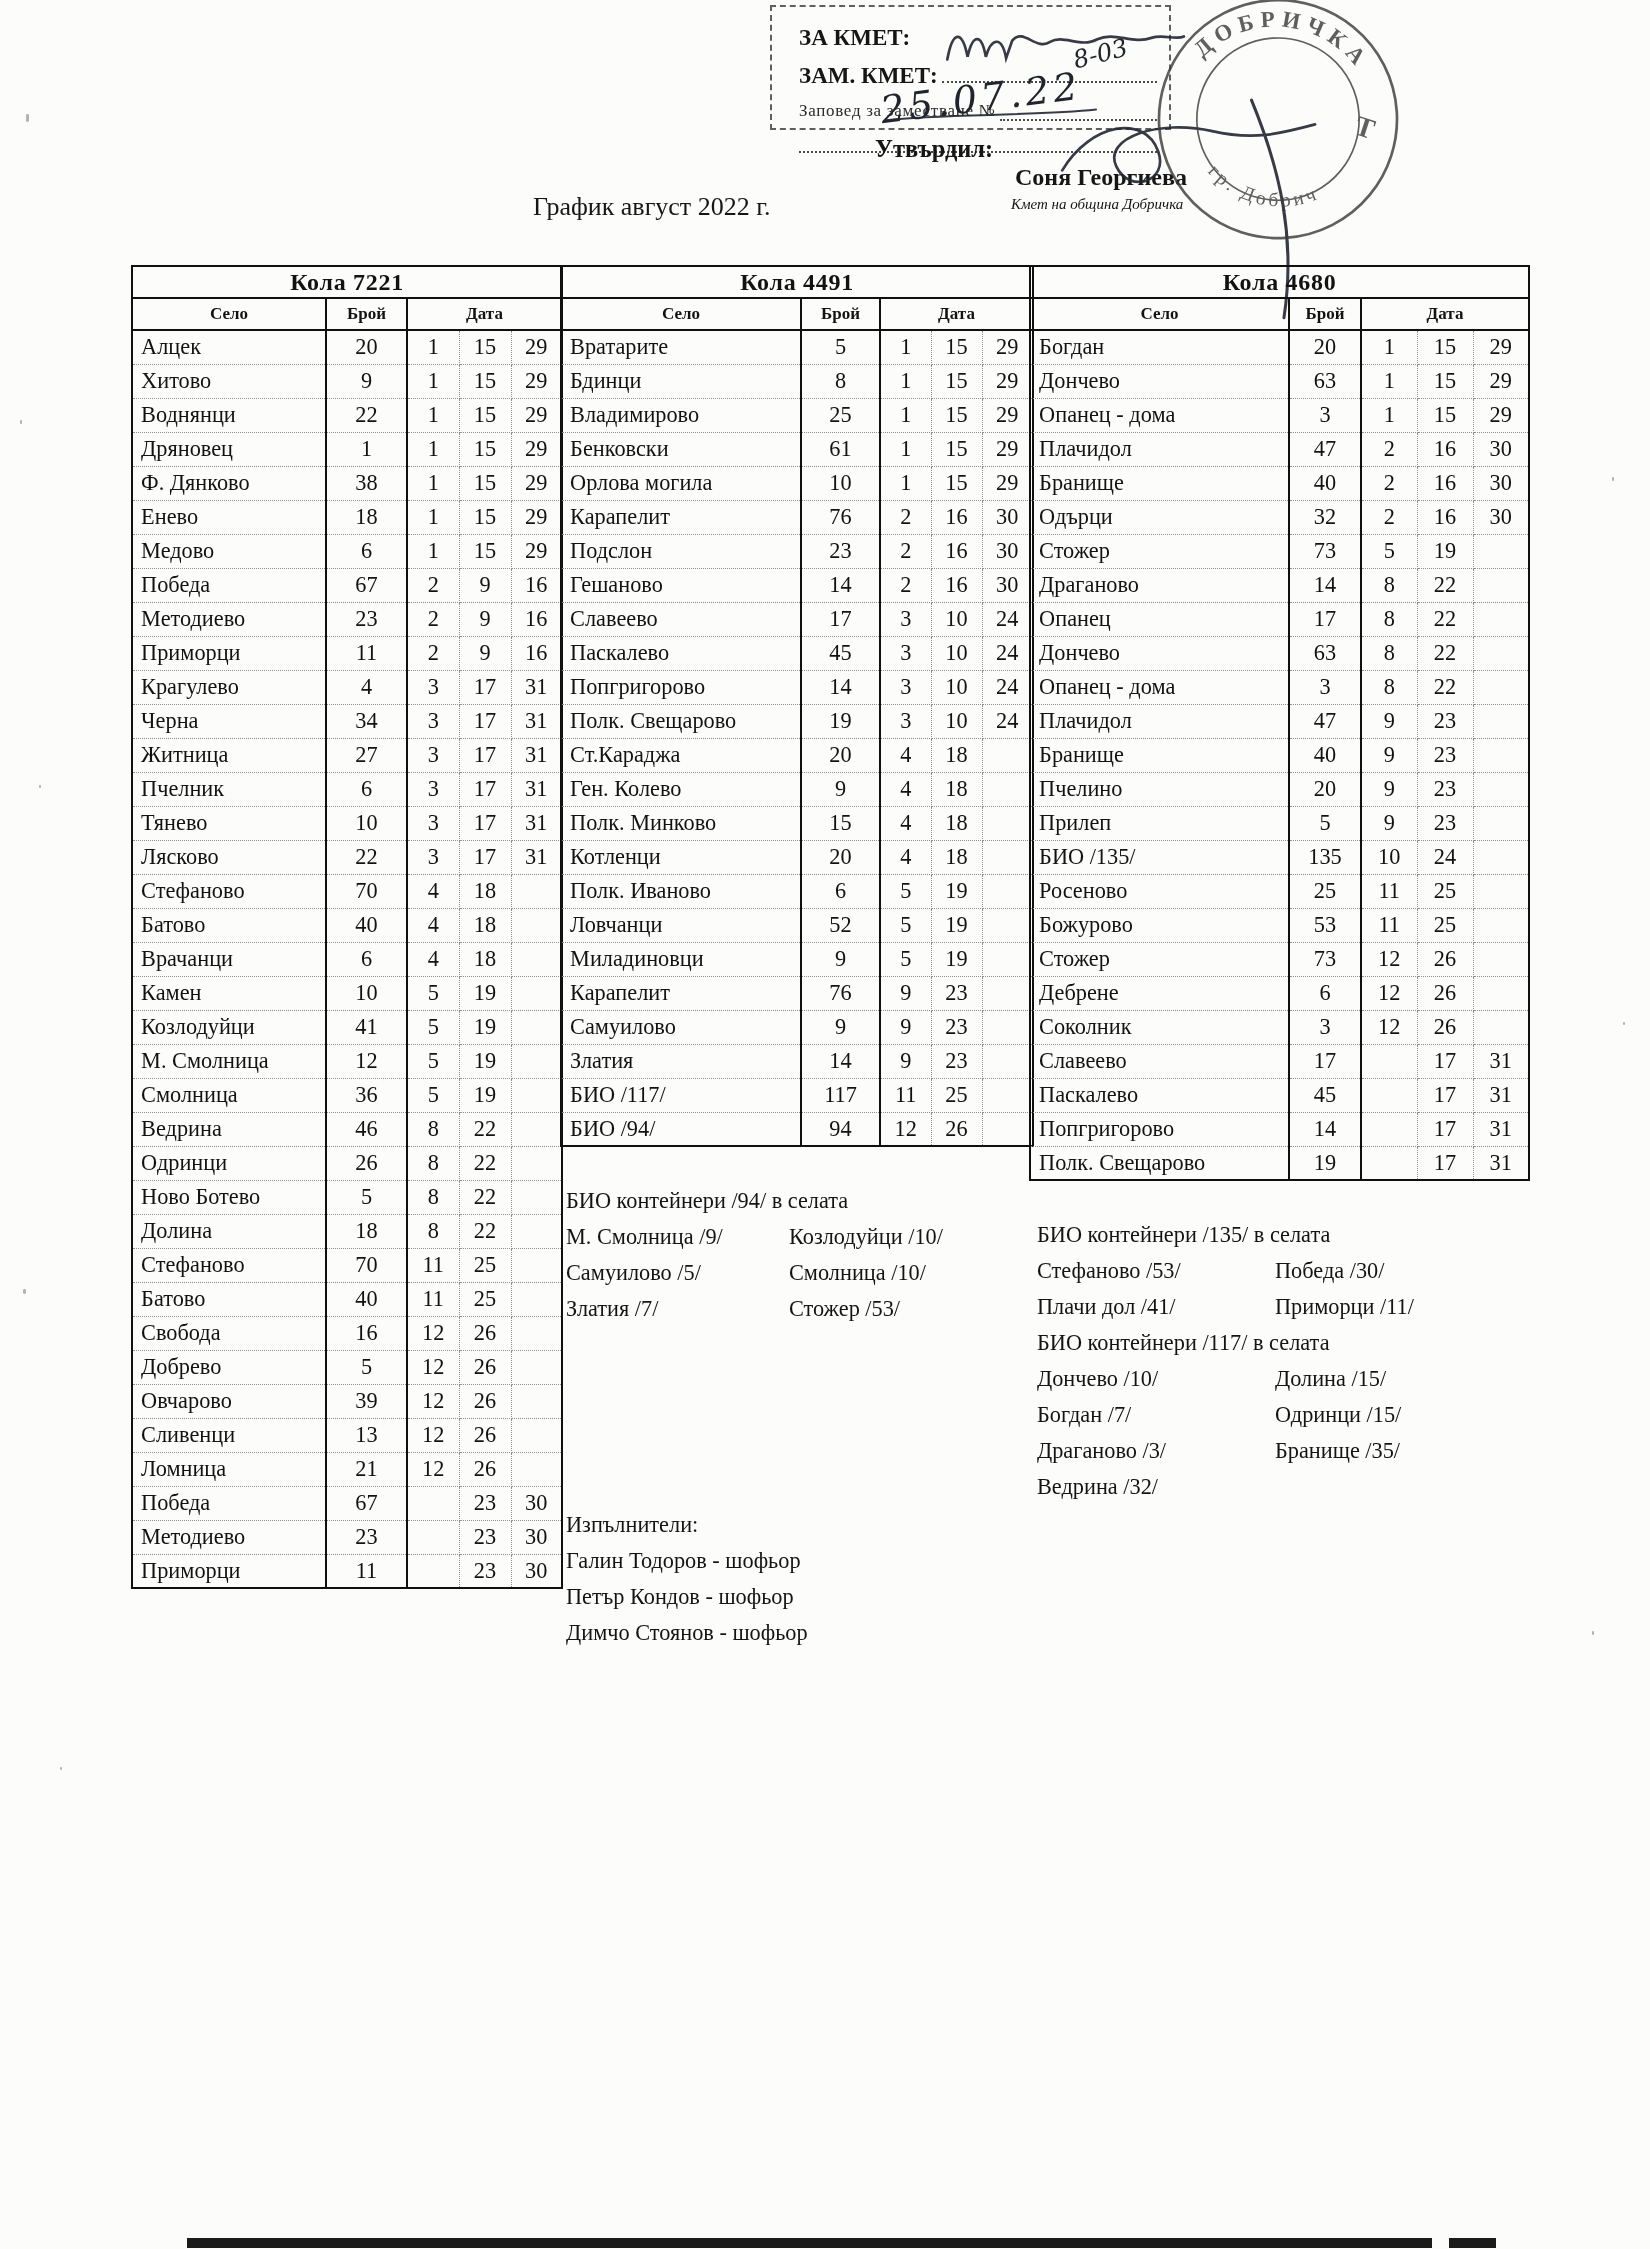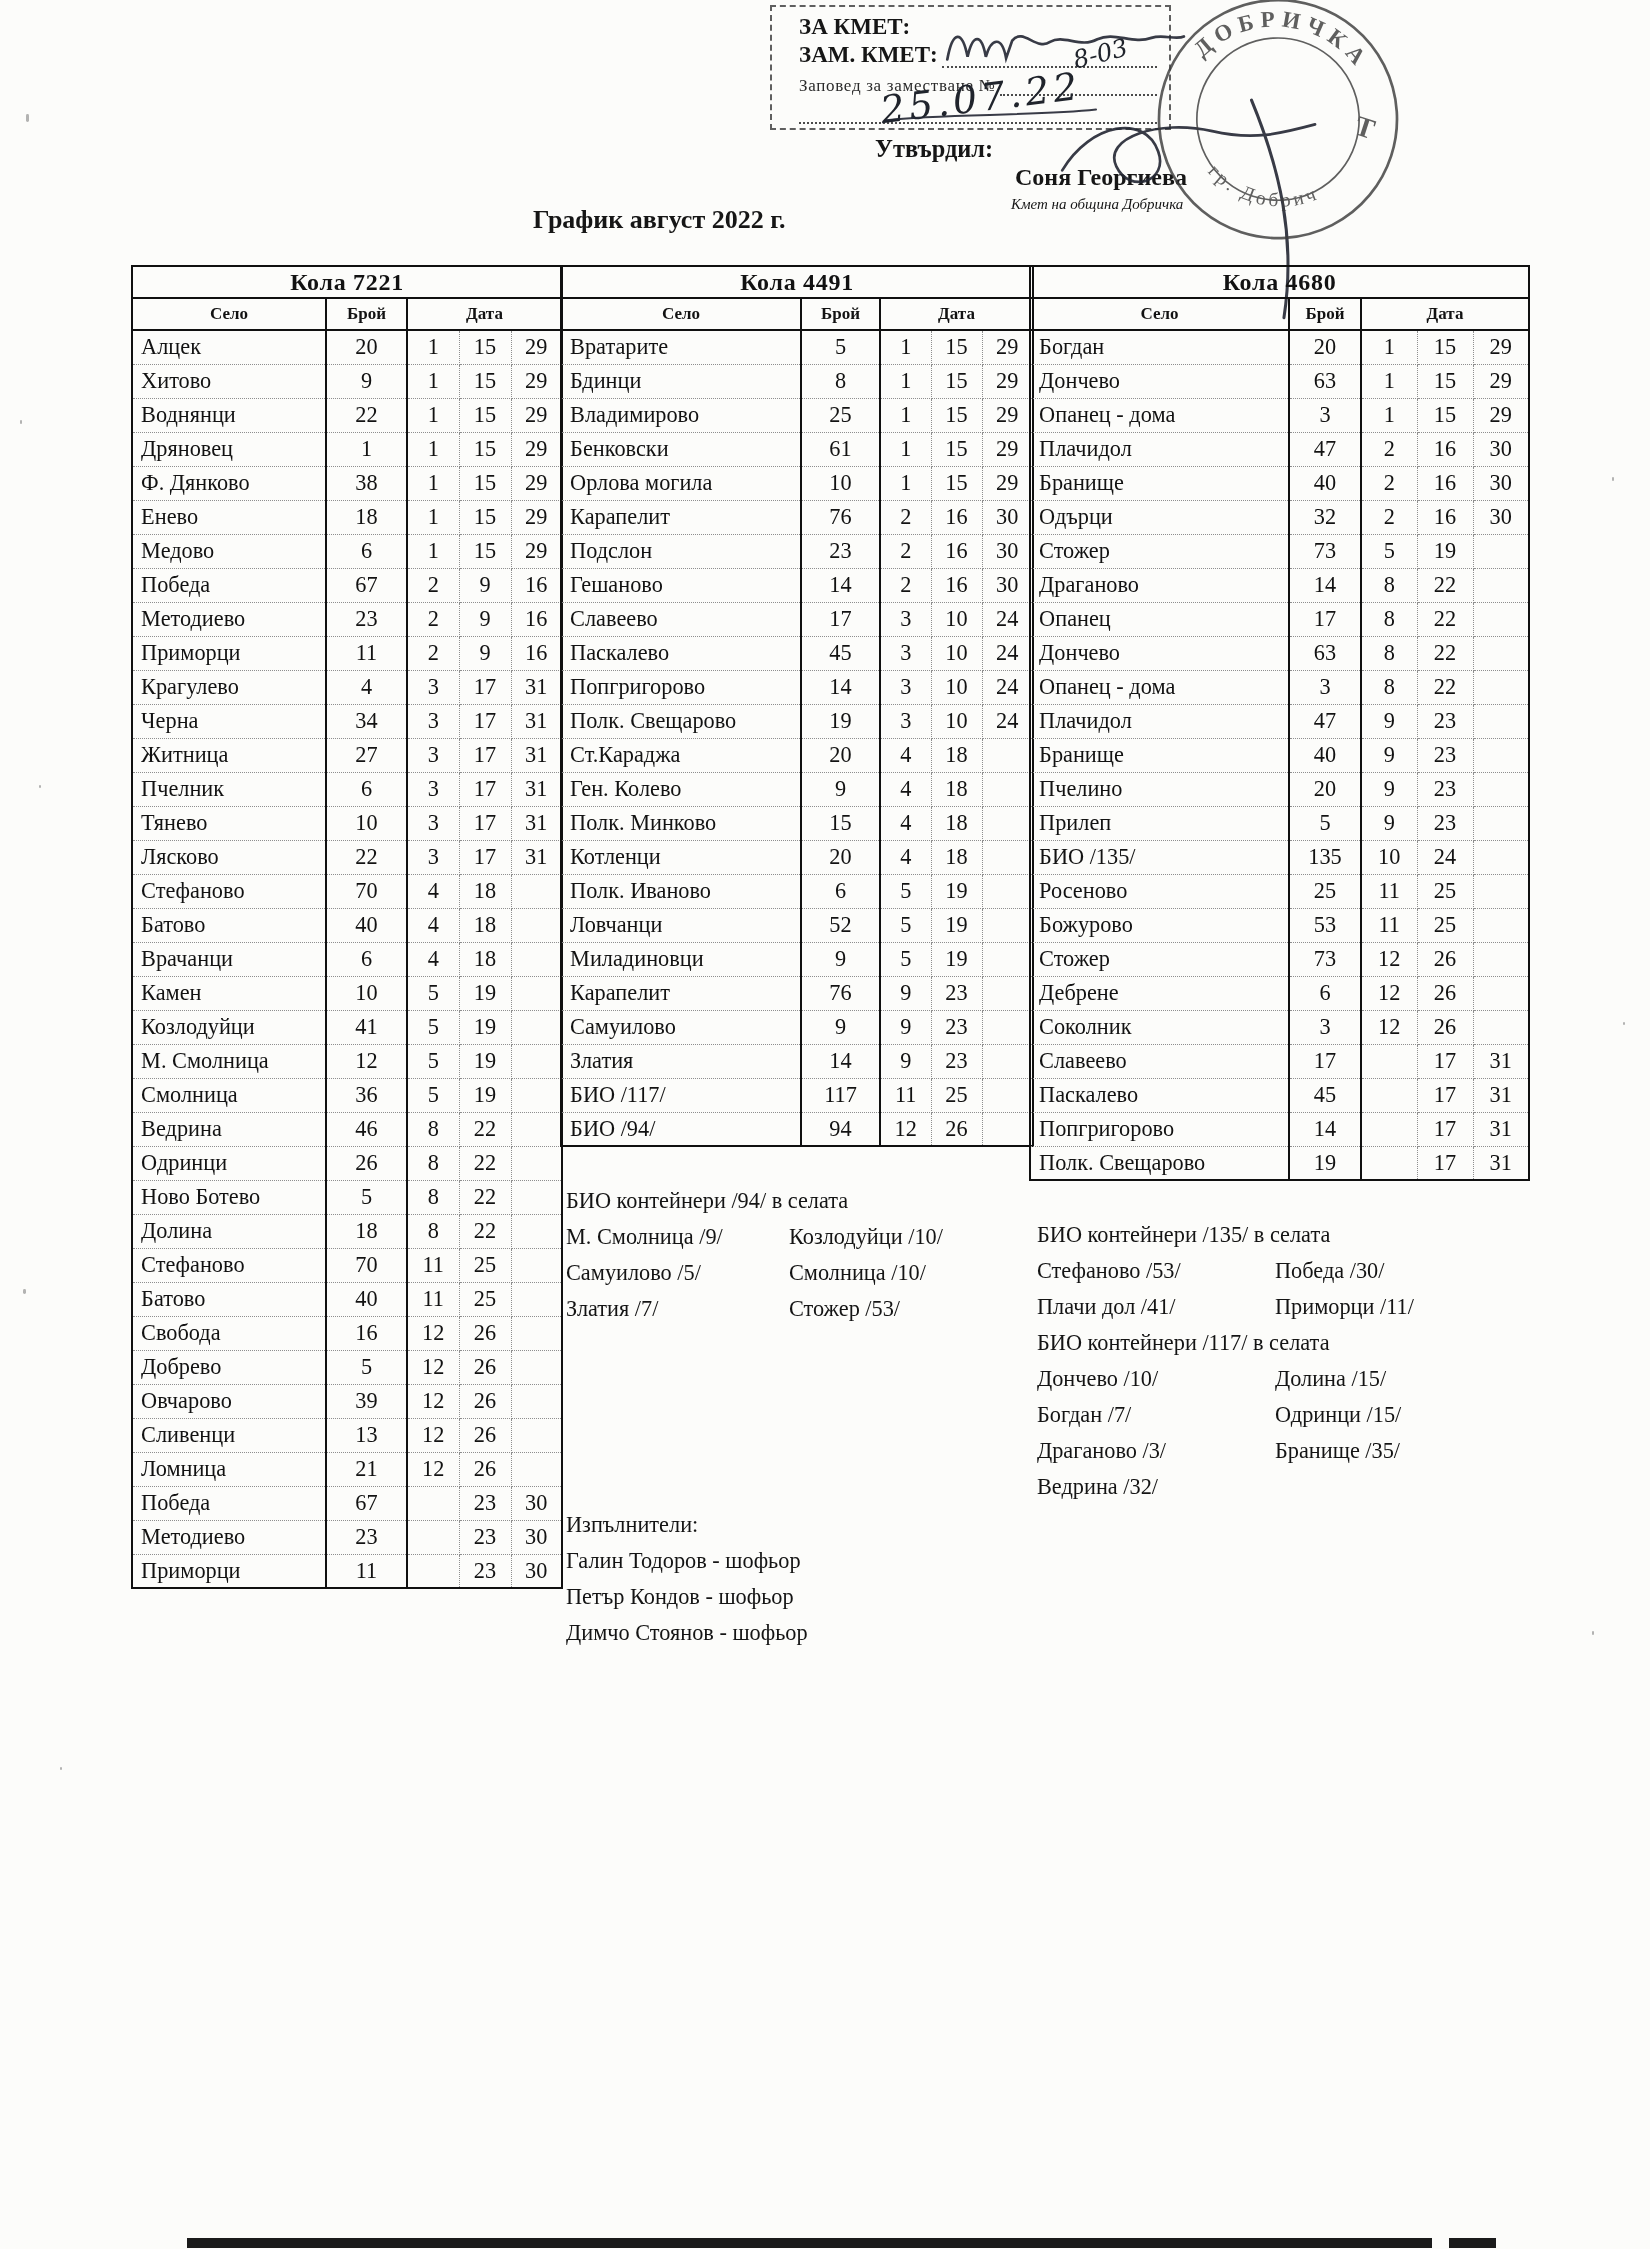--- a/index.html
+++ b/index.html
@@ -9,37 +9,37 @@
     background:#fcfcfa; overflow:hidden;
     font-family:"Liberation Serif", serif; color:#161616;
   }
 
   
   .stamp-box {
     position:absolute; left:770px; top:5.4px; width:401px; height:125px;
     border:2px dashed #5f5f5f; padding:5.4px 12.2px 4.1px 27px;
     display:flex; flex-direction:column; justify-content:space-between;
   }
-  .sb-line { display:flex; align-items:flex-end; height:27px; }
+  .sb-line { display:flex; height:27px;margin-top:12px; }
   .sb-bold { font-weight:700; font-size:23px; white-space:nowrap; }
   .sb-small { font-size:17px; letter-spacing:0.7px; white-space:nowrap; color:#2a2a2a; }
   .leader { flex:1 1 auto; border-bottom:2px dotted #4a4a4a; height:20.3px; margin-left:4.1px; }
 
   .handwriting {
     position:absolute; font-family:"DejaVu Serif", serif; font-style:italic;
     color:#20242c; white-space:nowrap;
   }
   .hw-order { left:1073px; top:39px; font-size:24.4px; transform:rotate(-14deg); }
   .hw-date  { left:880px; top:76px; font-size:38px; transform:rotate(-7deg); letter-spacing:4.1px; }
 
   .approved-label { position:absolute; left:875px; top:135px; font-weight:700; font-size:24.4px; }
   .approver-name  { position:absolute; left:1015px; top:164px; font-weight:700; font-size:24px; }
   .approver-title { position:absolute; left:1011px; top:196px; font-style:italic; font-size:15px; }
 
-  .doc-title { position:absolute; left:533px; top:205px; font-weight:700; font-size:26px; }
+  .doc-title { position:absolute; left:533px; top:192px; font-weight:400; font-size:26px; }
 
   .sig-overlay { position:absolute; left:778px; top:0px; width:609px; height:338px; pointer-events:none; }
   .stamp-svg { position:absolute; left:1136px; top:-23px; width:284px; height:291px; pointer-events:none; }
 
   
   table.sched {
     position:absolute; border-collapse:collapse; table-layout:fixed;
     border:2px solid #101010; background:transparent;
   }
   .sched th, .sched td {

